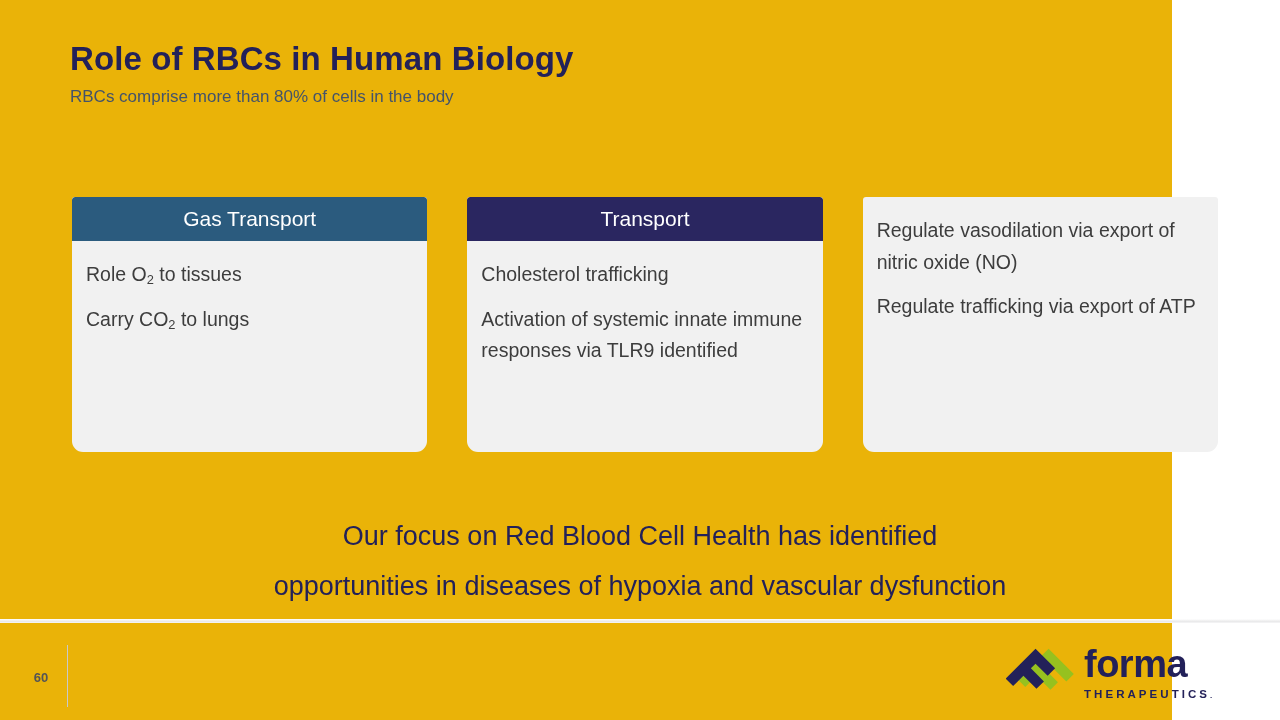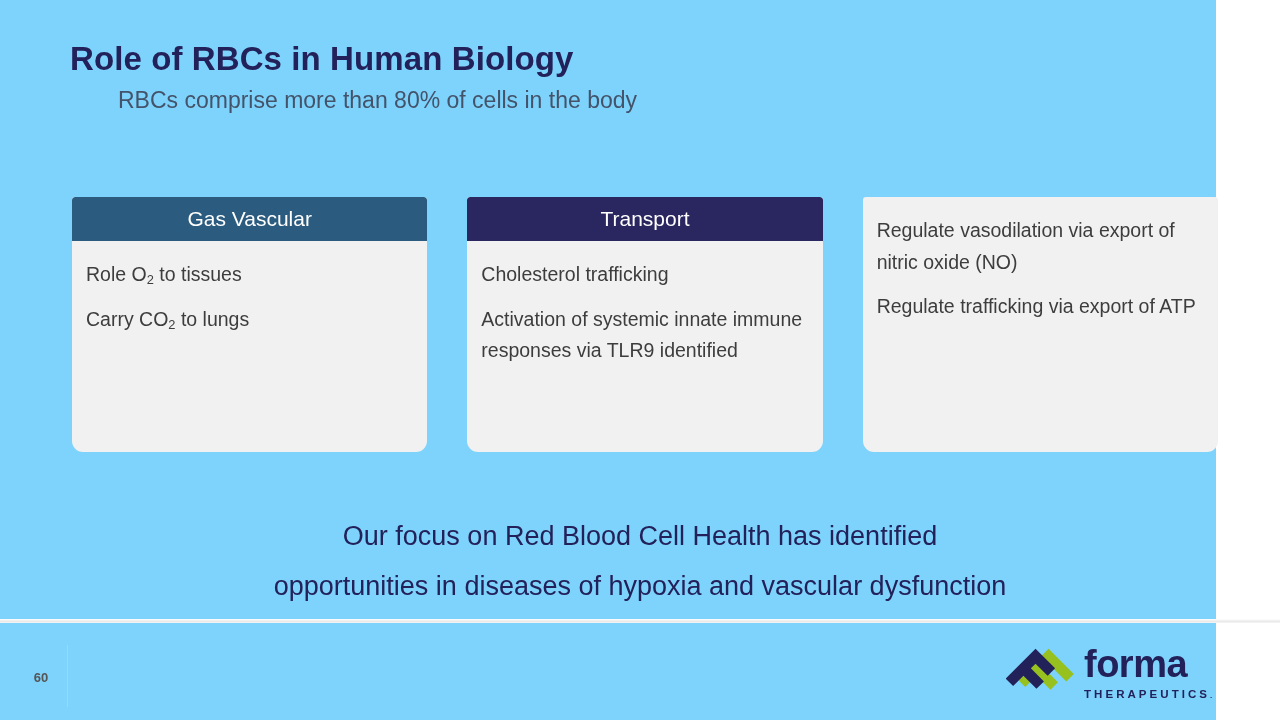--- a/index.html
+++ b/index.html
@@ -13,44 +13,42 @@
     font-family: "Liberation Sans", sans-serif;
     overflow: hidden;
     position: relative;
   }
 
   .slide {
     position: absolute;
     inset: 0;
     width: 1172px;
     height: 720px;
-    background: #7dd3fc;
-    padding-left: 44px;
+    background: #eab308;
   }
 
   
   .title {
     position: absolute;
     left: 70px;
     top: 40px;
     font-size: 33px;
     font-weight: bold;
     color: #232159;
     letter-spacing: 0.1px;
     white-space: nowrap;
   }
   .subtitle {
     position: absolute;
     left: 70px;
     top: 87px;
-    font-size: 23px;
+    font-size: 17px;
     font-weight: normal;
     color: #44536a;
     white-space: nowrap;
-    margin-left: 48px;
   }
 
   
   .cards {
     position: absolute;
     left: 72px;
     top: 197px;
     width: 1146px;
     height: 255px;
     display: flex;
@@ -170,21 +168,21 @@
 <body>
 
 <div class="slide">
 
   <div class="title">Role of RBCs in Human Biology</div>
   <div class="subtitle">RBCs comprise more than 80% of cells in the body</div>
 
   <div class="cards">
 
     <div class="card">
-      <div class="card-header blue">Gas Vascular</div>
+      <div class="card-header blue">Gas Transport</div>
       <div class="card-body">
         <p class="bullet"><span>Role O</span><sub>2</sub><span> to tissues</span></p>
         <p class="bullet"><span>Carry CO</span><sub>2</sub><span> to lungs</span></p>
       </div>
     </div>
 
     <div class="card">
       <div class="card-header navy">Transport</div>
       <div class="card-body">
         <p class="bullet">Cholesterol trafficking</p>

